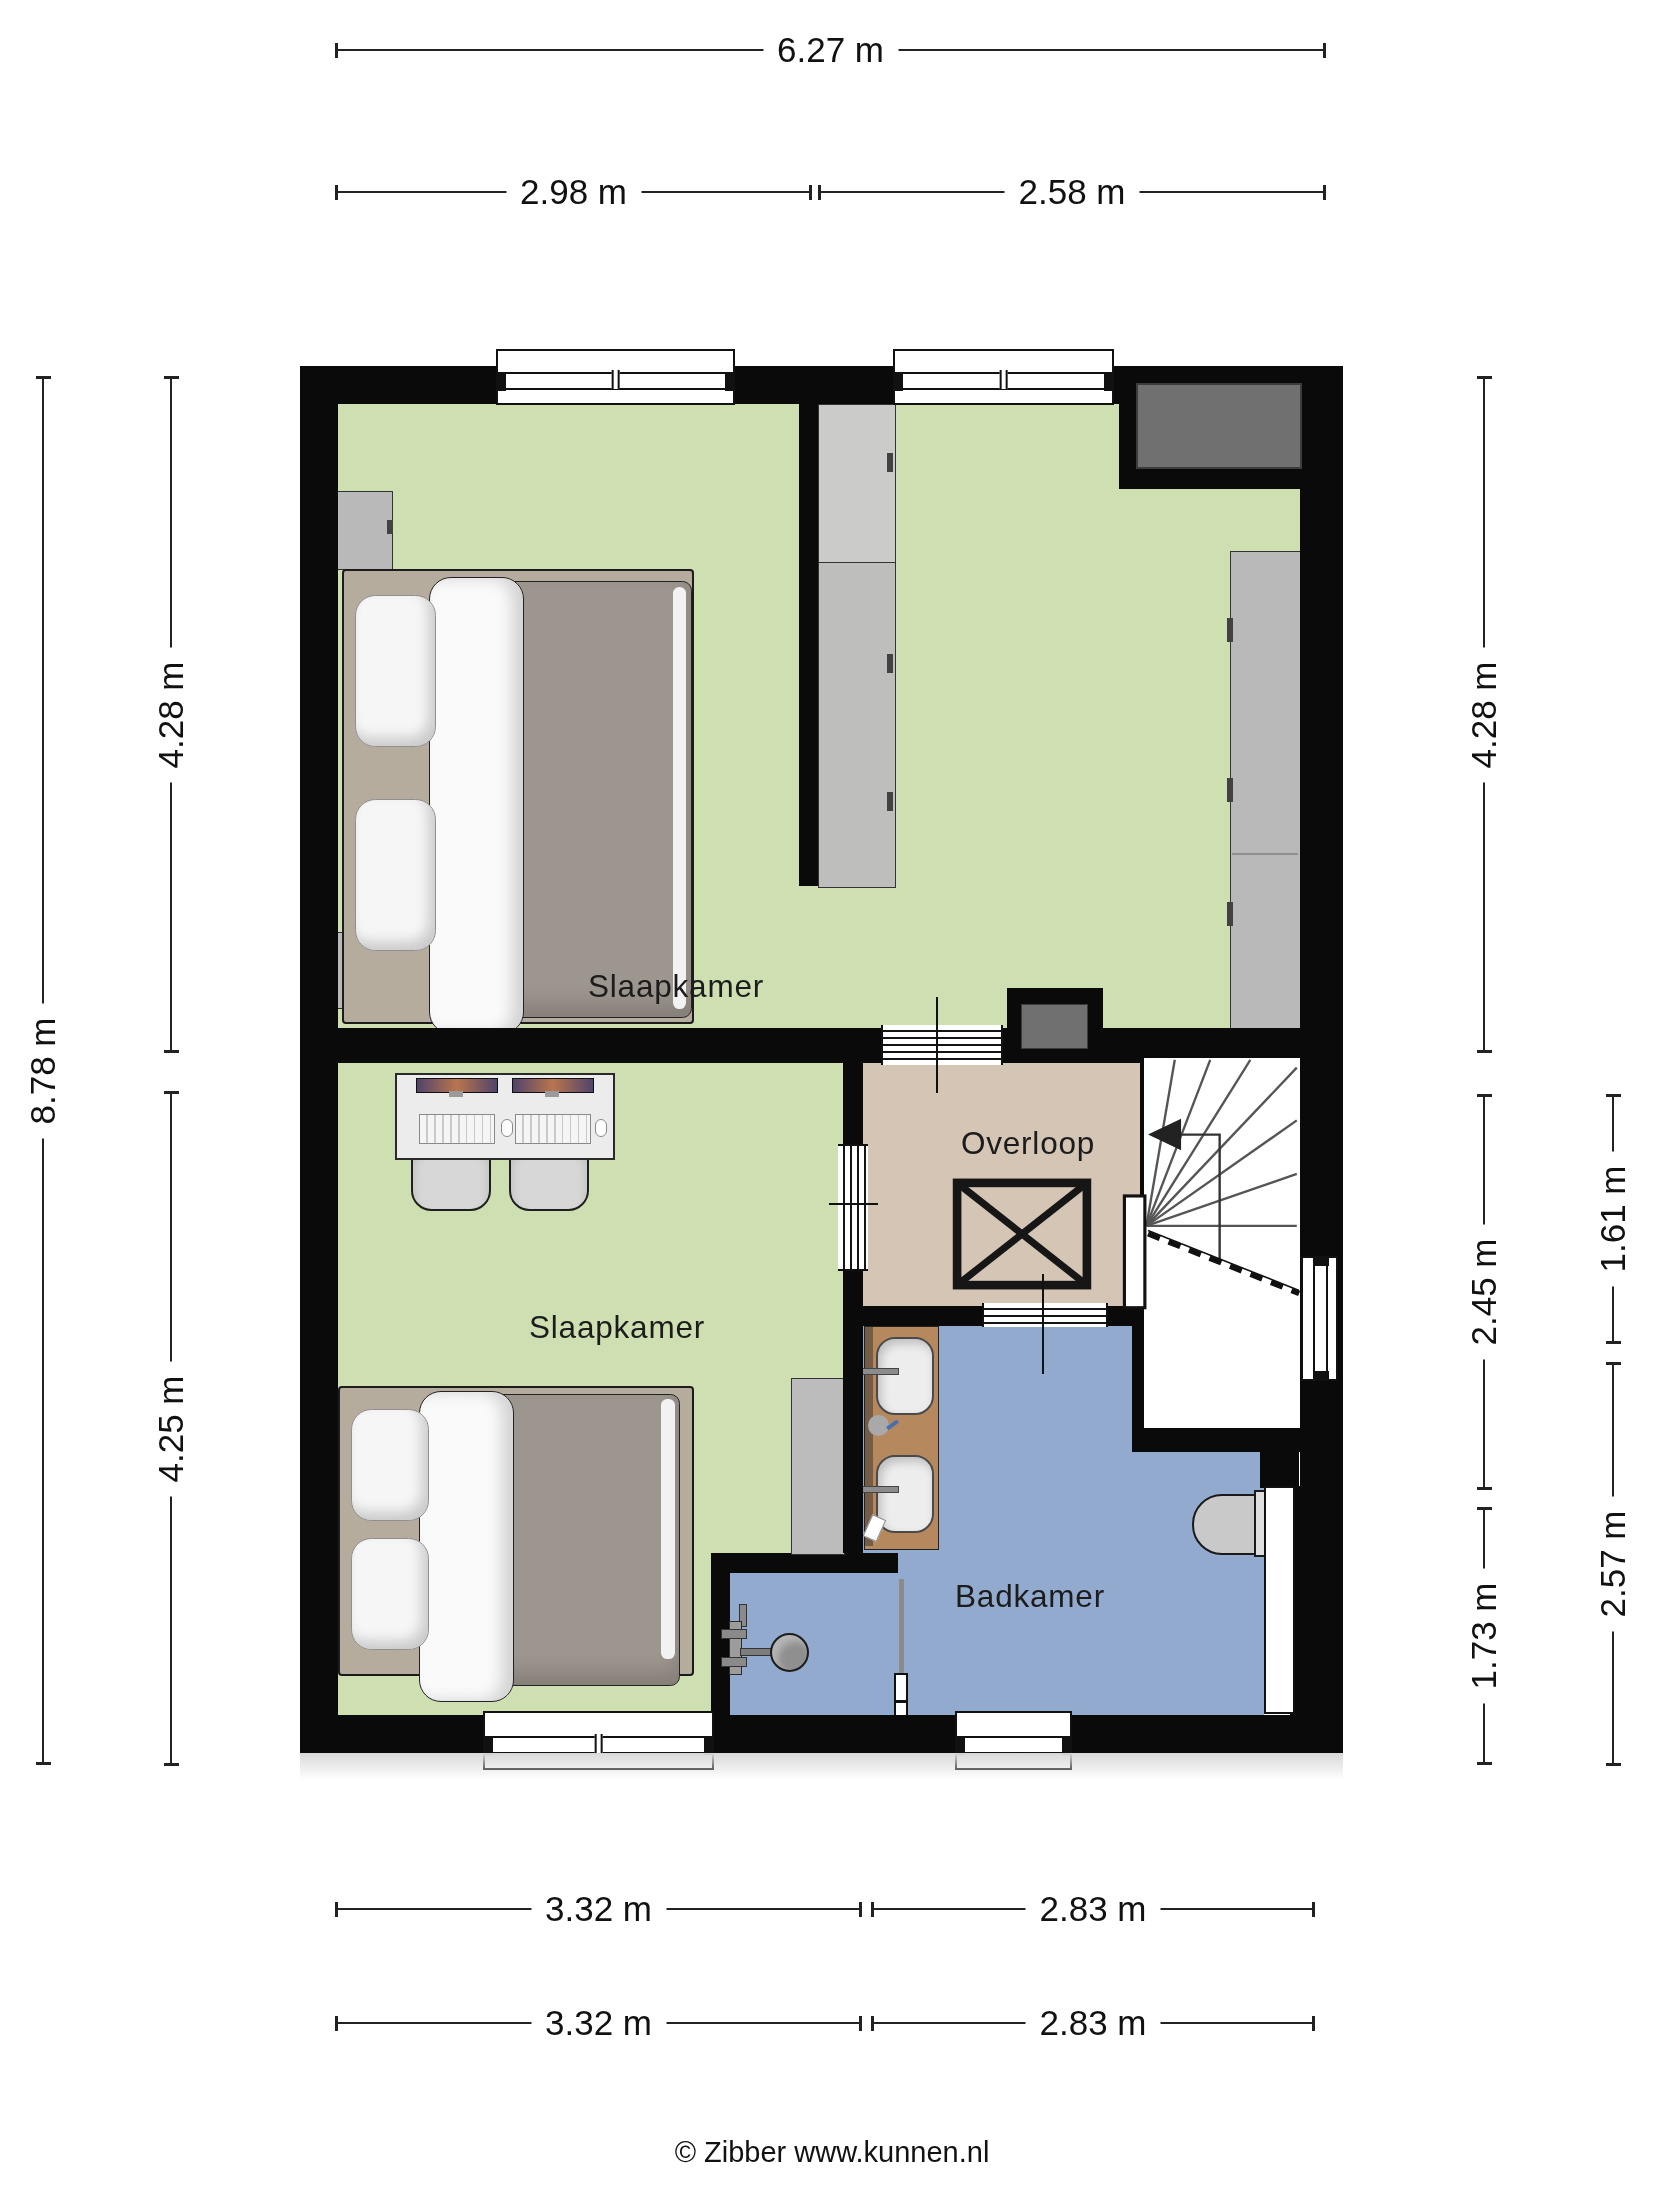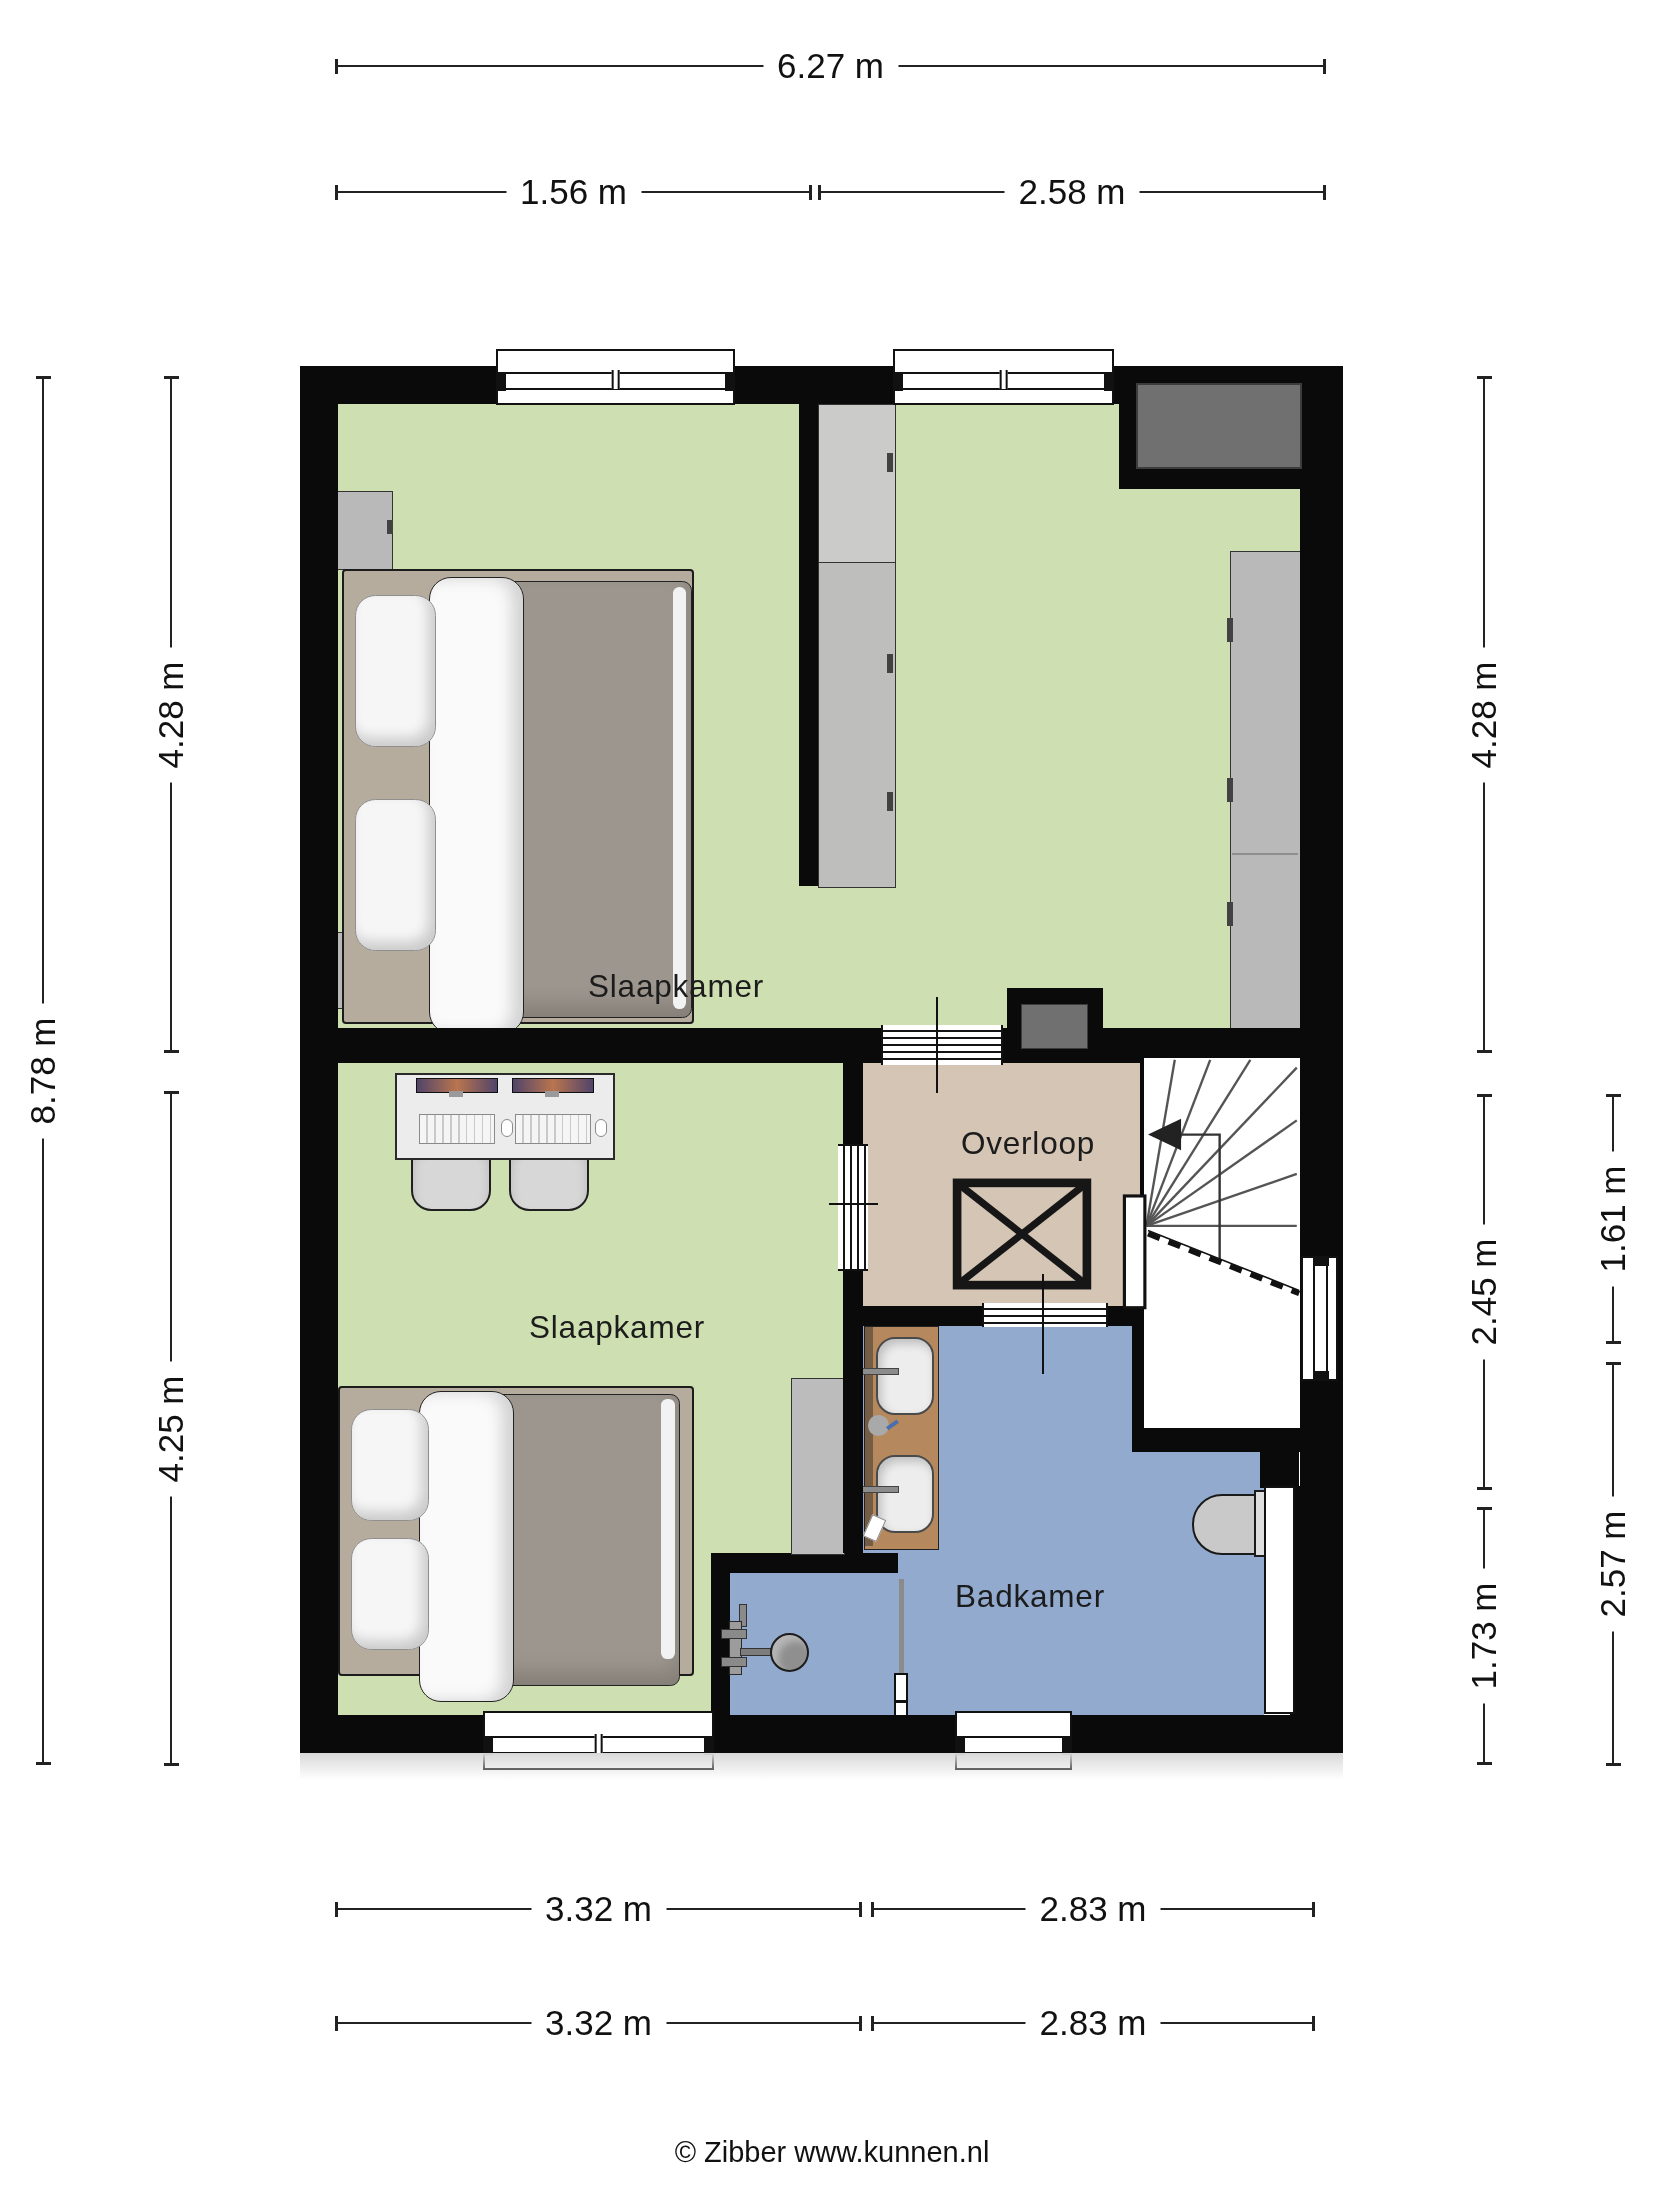--- a/index.html
+++ b/index.html
@@ -218,25 +218,25 @@
     <div class="glaze"></div>
   </div>
 
   <div class="abs" style="left:300px;top:1753px;width:1043px;height:27px;background:linear-gradient(180deg,#d9d9d9,rgba(255,255,255,0));"></div>
 
   <div class="room-label" style="left:676px;top:986px;">Slaapkamer</div>
   <div class="room-label" style="left:617px;top:1327px;">Slaapkamer</div>
   <div class="room-label" style="left:1028px;top:1143px;">Overloop</div>
   <div class="room-label" style="left:1030px;top:1552px;margin-top:44px;">Badkamer</div>
 
-  <div class="dim-h" style="left:336px;top:65px;width:989px;">
+  <div class="dim-h" style="left:336px;top:49px;width:989px;">
       <span>6.27 m</span>
     </div>
   <div class="dim-h" style="left:336px;top:191px;width:475px;">
-      <span>1.56 m</span>
+      <span>2.98 m</span>
     </div>
   <div class="dim-h" style="left:819px;top:191px;width:506px;">
       <span>2.58 m</span>
     </div>
 
   <div class="dim-v" style="left:42px;top:377px;height:1387px;">
       <span>8.78 m</span>
     </div>
   <div class="dim-v" style="left:170px;top:377px;height:675px;">
       <span>4.28 m</span>

